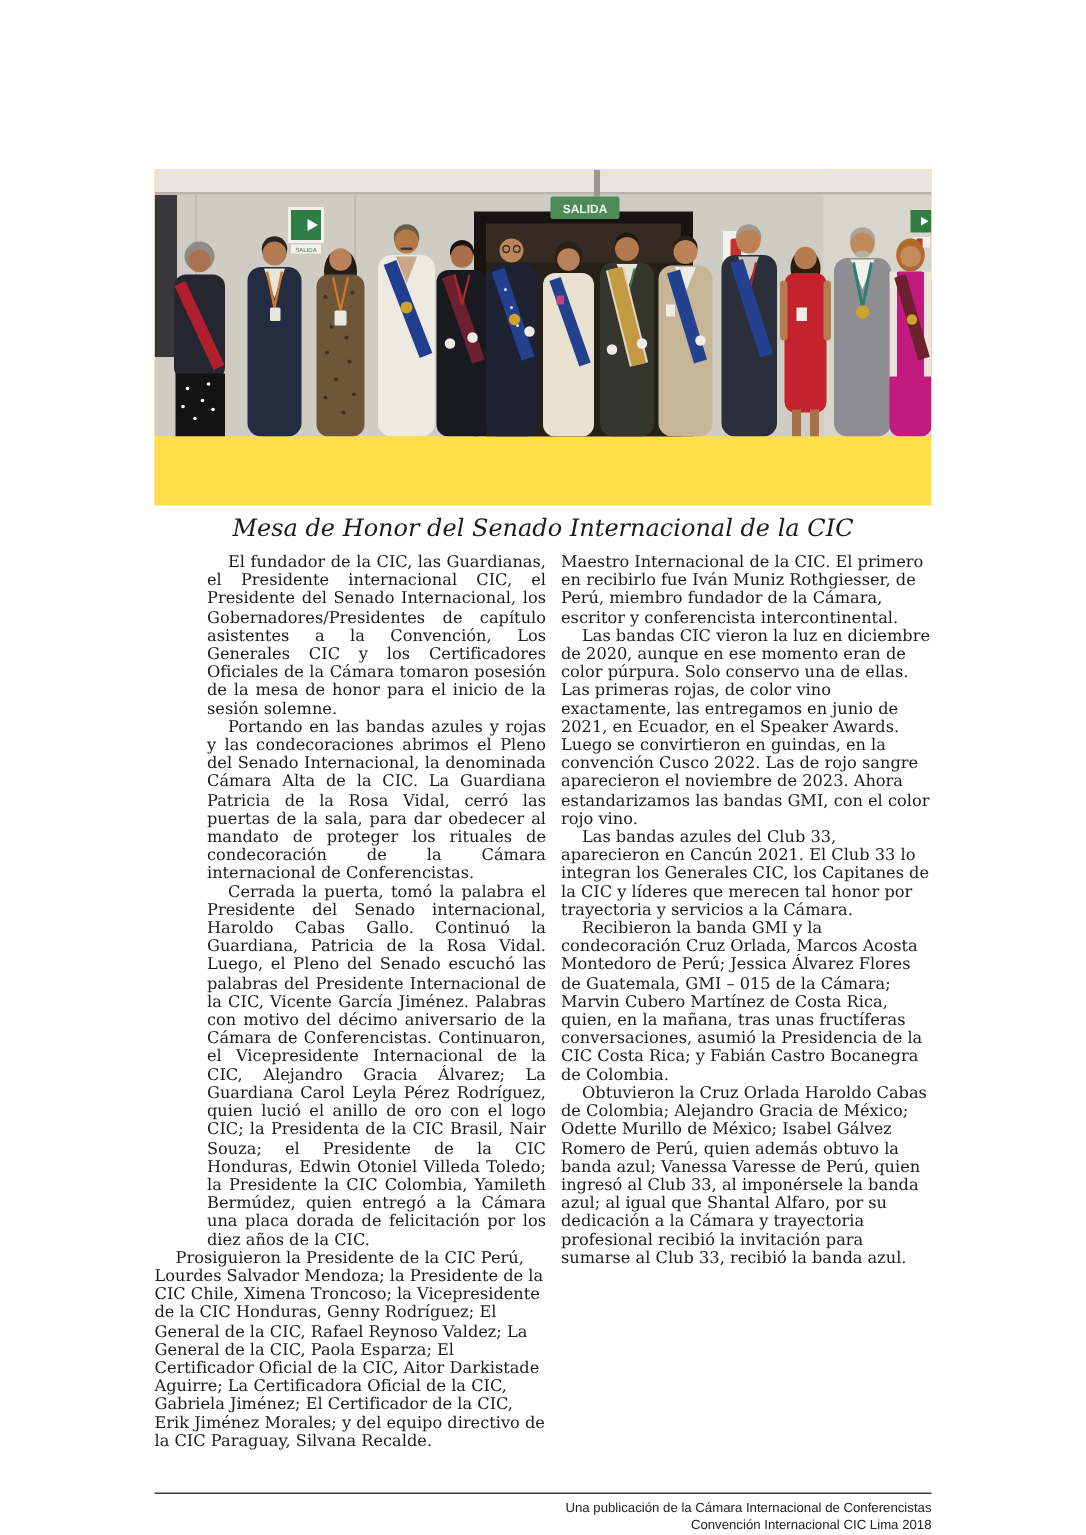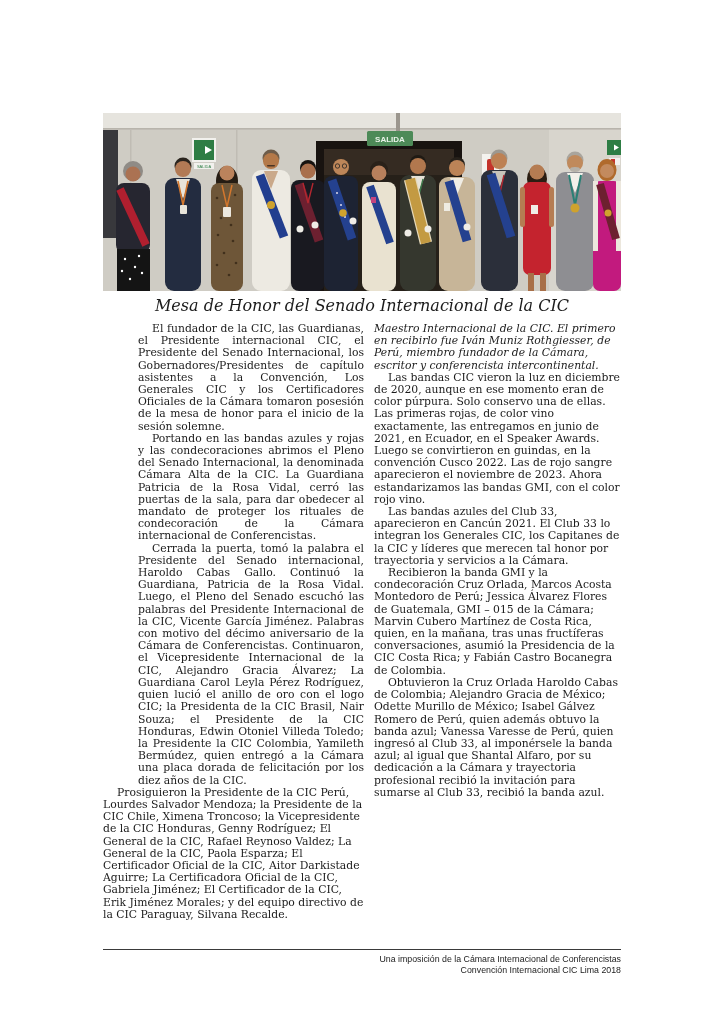--- a/index.html
+++ b/index.html
@@ -3,35 +3,35 @@
 <meta charset="utf-8">
 <style>
   html,body { margin:0; padding:0; }
   body {
     width:724px; height:1023px; background:#ffffff;
     font-family:"DejaVu Serif", serif; color:#1b1b1b;
     overflow:hidden;
   }
   .page { width:518px; margin:0 auto; padding-top:113px; }
 
-  .photo-frame { width:518px; height:178px; overflow:hidden; background:#ef4444; }
+  .photo-frame { width:518px; height:224px; overflow:hidden; background:#fde047; }
   .photo-frame svg { display:block; }
 
   .caption {
     text-align:center; font-style:italic;
     font-size:16px; line-height:14px;
     margin:8px 0 10px 0;
   }
 
   .cols { display:flex; gap:10px; height:618px; overflow:hidden; }
   .col { font-size:10.8px; line-height:12.2px; text-align:left; }
   .col-left  { width:261px; }
   .col-right { width:247px; }
   .col p { margin:0; text-indent:14px; }
-  .col p.flush { text-indent:0;font-style:italic; }
+  .col p.flush { text-indent:0; }
   .col p.just { text-align:justify;margin-left:35px; }
 
   .divider { border-top:1.2px solid #3a3a3a; margin-top:8px; width:518px; }
   .footer {
     margin-top:4px; text-align:right;
     font-family:"Liberation Sans", sans-serif;
     font-size:8.8px; line-height:10.5px; color:#222;
   }
 </style>
 </head>
@@ -228,17 +228,17 @@
       <p>Las bandas CIC vieron la luz en diciembre de 2020, aunque en ese momento eran de color púrpura. Solo conservo una de ellas. Las primeras rojas, de color vino exactamente, las entregamos en junio de 2021, en Ecuador, en el Speaker Awards. Luego se convirtieron en guindas, en la convención Cusco 2022. Las de rojo sangre aparecieron el noviembre de 2023. Ahora estandarizamos las bandas GMI, con el color rojo vino.</p>
       <p>Las bandas azules del Club 33, aparecieron en Cancún 2021. El Club 33 lo integran los Generales CIC, los Capitanes de la CIC y líderes que merecen tal honor por trayectoria y servicios a la Cámara.</p>
       <p>Recibieron la banda GMI y la condecoración Cruz Orlada, Marcos Acosta Montedoro de Perú; Jessica Álvarez Flores de Guatemala, GMI – 015 de la Cámara; Marvin Cubero Martínez de Costa Rica, quien, en la mañana, tras unas fructíferas conversaciones, asumió la Presidencia de la CIC Costa Rica; y Fabián Castro Bocanegra de Colombia.</p>
       <p>Obtuvieron la Cruz Orlada Haroldo Cabas de Colombia; Alejandro Gracia de México; Odette Murillo de México; Isabel Gálvez Romero de Perú, quien además obtuvo la banda azul; Vanessa Varesse de Perú, quien ingresó al Club 33, al imponérsele la banda azul; al igual que Shantal Alfaro, por su dedicación a la Cámara y trayectoria profesional recibió la invitación para sumarse al Club 33, recibió la banda azul.</p>
 
     </div>
   </div>
 
   <div class="divider"></div>
   <div class="footer">
-    <div>Una imposición de la Cámara Internacional de Conferencistas</div>
+    <div>Una publicación de la Cámara Internacional de Conferencistas</div>
     <div>Convención Internacional CIC Lima 2018</div>
   </div>
 
 </div>
 
 </body></html>

